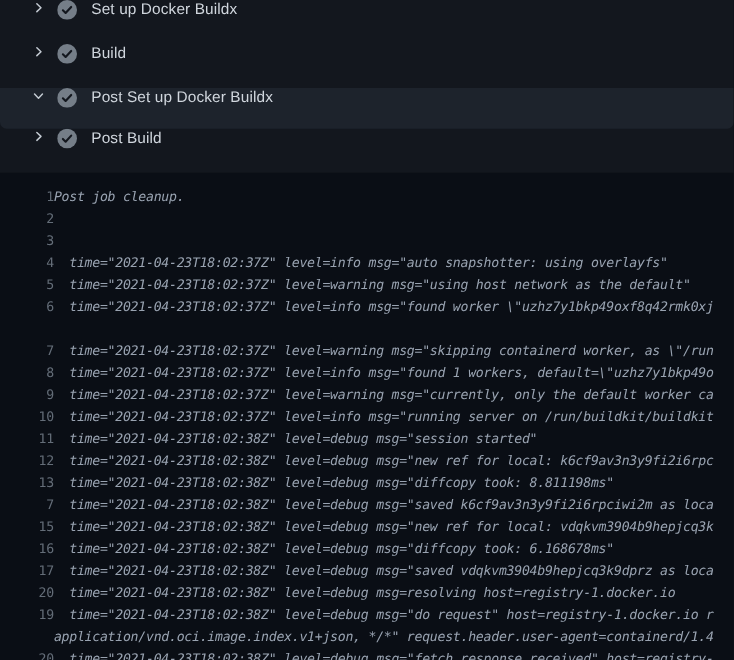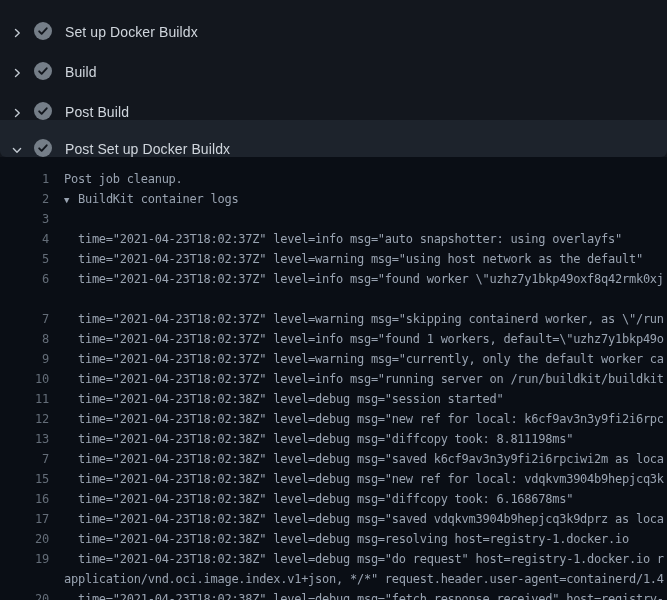--- a/index.html
+++ b/index.html
@@ -15,23 +15,23 @@
     --cmd-blue:#3f76d9;
   }
   *{margin:0;padding:0;box-sizing:border-box;}
   html,body{width:667px;height:600px;overflow:hidden;}
   body{
     background:var(--bg-top);
     font-family:"Liberation Sans", sans-serif;
   }
   .steps{width:100%;}
   .step-row{
-    display:flex;align-items:flex-end;
+    display:flex;align-items:flex-start;
     height:40px;
-    padding-left:10px;
+    padding-left:28px;
     cursor:pointer;
   }
   .step-row.selected{
     height:37px;
     background:var(--bg-selected);
     border-radius:0 0 6px 6px;
   }
   .chev{
     width:14px;height:14px;display:flex;align-items:center;justify-content:center;
     margin-right:10px;flex:0 0 auto;
@@ -59,23 +59,23 @@
     line-height:20px;
     white-space:pre;
   }
   .ln{
     flex:0 0 49px;
     text-align:right;
     color:var(--ln-color);
     cursor:pointer;
   }
   .lt{
-    margin-left:15px;
     color:var(--log-text);
     overflow:hidden;
+    font-style:italic;
   }
   .log-row.command .lt{color:var(--cmd-blue);}
   .log-row.group{cursor:pointer;}
   .tri{
     display:inline-block;
     width:14px;
     font-size:9px;
     vertical-align:middle;
     color:var(--log-text);
   }
@@ -108,55 +108,55 @@
     </span>
     <span class="check">
       <svg width="18" height="18" viewBox="0 0 16 16">
           <circle cx="8" cy="8" r="8" fill="#757e88"></circle>
           <path d="M4.6 8.3l2.2 2.2 4.5-4.9" stroke="#13171e" stroke-width="1.7" fill="none" stroke-linecap="round" stroke-linejoin="round"></path>
         </svg>
     </span>
     <span class="step-label">Build</span>
   </div>
 
+  <div class="step-row selected">
+    <span class="chev">
+      <svg width="12" height="12" viewBox="0 0 16 16">
+          <path d="M3.2 6l4.8 5 4.8-5" stroke="#c3cad2" stroke-width="1.8" fill="none" stroke-linecap="round" stroke-linejoin="round"></path>
+        </svg>
+    </span>
+    <span class="check">
+      <svg width="18" height="18" viewBox="0 0 16 16">
+          <circle cx="8" cy="8" r="8" fill="#757e88"></circle>
+          <path d="M4.6 8.3l2.2 2.2 4.5-4.9" stroke="#13171e" stroke-width="1.7" fill="none" stroke-linecap="round" stroke-linejoin="round"></path>
+        </svg>
+    </span>
+    <span class="step-label">Post Set up Docker Buildx</span>
+  </div>
+
   <div class="step-row">
     <span class="chev">
       <svg width="12" height="12" viewBox="0 0 16 16">
           <path d="M6 3.2l5 4.8-5 4.8" stroke="#c3cad2" stroke-width="1.8" fill="none" stroke-linecap="round" stroke-linejoin="round"></path>
         </svg>
     </span>
     <span class="check">
       <svg width="18" height="18" viewBox="0 0 16 16">
           <circle cx="8" cy="8" r="8" fill="#757e88"></circle>
           <path d="M4.6 8.3l2.2 2.2 4.5-4.9" stroke="#13171e" stroke-width="1.7" fill="none" stroke-linecap="round" stroke-linejoin="round"></path>
         </svg>
     </span>
     <span class="step-label">Post Build</span>
   </div>
 
-  <div class="step-row selected">
-    <span class="chev">
-      <svg width="12" height="12" viewBox="0 0 16 16">
-          <path d="M3.2 6l4.8 5 4.8-5" stroke="#c3cad2" stroke-width="1.8" fill="none" stroke-linecap="round" stroke-linejoin="round"></path>
-        </svg>
-    </span>
-    <span class="check">
-      <svg width="18" height="18" viewBox="0 0 16 16">
-          <circle cx="8" cy="8" r="8" fill="#757e88"></circle>
-          <path d="M4.6 8.3l2.2 2.2 4.5-4.9" stroke="#13171e" stroke-width="1.7" fill="none" stroke-linecap="round" stroke-linejoin="round"></path>
-        </svg>
-    </span>
-    <span class="step-label">Post Set up Docker Buildx</span>
-  </div>
-
 </div>
 
 <div class="log" id="log-area">
     <div class="log-row plain"><span class="ln">1</span><span class="lt">Post job cleanup.</span></div>
-    <div class="log-row group"><span class="ln">2</span><span class="lt"><span class="tri">▼</span>BuildKit container logs</span></div>
+    <div class="log-row group"><span class="ln">2</span></div>
     <div class="log-row command"><span class="ln">3</span></div>
     <div class="log-row plain"><span class="ln">4</span><span class="lt">  time="2021-04-23T18:02:37Z" level=info msg="auto snapshotter: using overlayfs"</span></div>
     <div class="log-row plain"><span class="ln">5</span><span class="lt">  time="2021-04-23T18:02:37Z" level=warning msg="using host network as the default"</span></div>
     <div class="log-row plain"><span class="ln">6</span><span class="lt">  time="2021-04-23T18:02:37Z" level=info msg="found worker \"uzhz7y1bkp49oxf8q42rmk0xj</span></div>
     <div class="log-row wrap"><span class="ln"></span></div>
     <div class="log-row plain"><span class="ln">7</span><span class="lt">  time="2021-04-23T18:02:37Z" level=warning msg="skipping containerd worker, as \"/run</span></div>
     <div class="log-row plain"><span class="ln">8</span><span class="lt">  time="2021-04-23T18:02:37Z" level=info msg="found 1 workers, default=\"uzhz7y1bkp49o</span></div>
     <div class="log-row plain"><span class="ln">9</span><span class="lt">  time="2021-04-23T18:02:37Z" level=warning msg="currently, only the default worker ca</span></div>
     <div class="log-row plain"><span class="ln">10</span><span class="lt">  time="2021-04-23T18:02:37Z" level=info msg="running server on /run/buildkit/buildkit</span></div>
     <div class="log-row plain"><span class="ln">11</span><span class="lt">  time="2021-04-23T18:02:38Z" level=debug msg="session started"</span></div>

